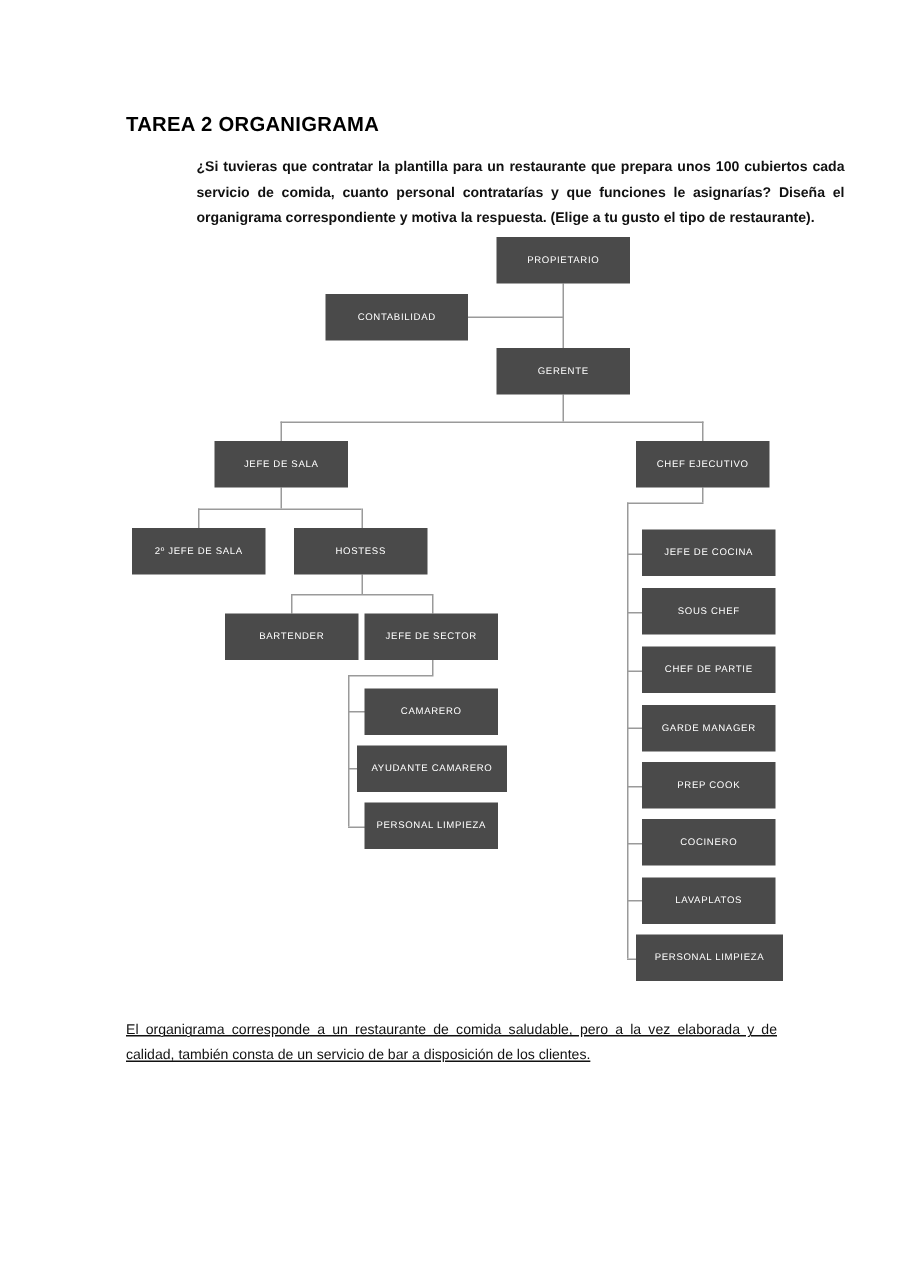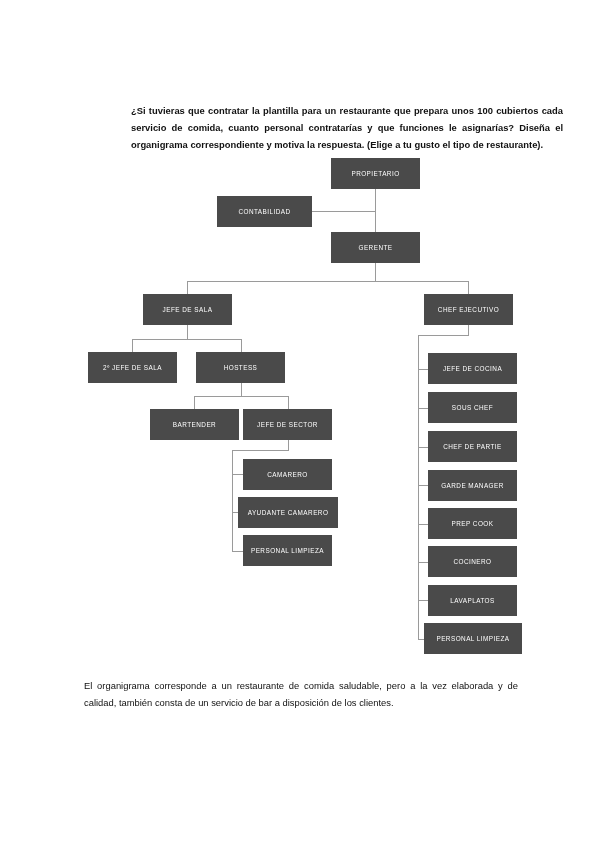--- a/index.html
+++ b/index.html
@@ -44,20 +44,21 @@
 
   #closing-paragraph {
     position: absolute;
     left: 84px;
     top: 668px;
     width: 434px;
     font-size: 9.4px;
     line-height: 17px;
     text-align: justify;
     color: #111;
+    text-decoration: underline;
   }
 
   
   #org-chart {
     position: absolute;
     left: 0;
     top: 0;
     width: 599px;
     height: 848px;
   }
@@ -82,20 +83,21 @@
     z-index: 1;
   }
   .connector.h { height: 1px; }
   .connector.v { width: 1px; }
 </style>
 </head>
 <body>
 
 <div id="page">
 
+  <h1 id="doc-title">TAREA 2 ORGANIGRAMA</h1>
 
   <p id="intro-paragraph">¿Si tuvieras que contratar la plantilla para un restaurante que prepara unos 100 cubiertos cada servicio de comida, cuanto personal contratarías y que funciones le asignarías? Diseña el organigrama correspondiente y motiva la respuesta. (Elige a tu gusto el tipo de restaurante).</p>
 
   <div id="org-chart">
       <div class="connector v" style="left: 375px; top: 189px; background: rgb(154, 154, 154); height: 43px;"></div>
       <div class="connector h" style="left: 312px; top: 211px; background: rgb(154, 154, 154); width: 64px;"></div>
       <div class="connector v" style="left: 375px; top: 263px; background: rgb(154, 154, 154); height: 18px;"></div>
       <div class="connector h" style="left: 187px; top: 281px; background: rgb(154, 154, 154); width: 282px;"></div>
       <div class="connector v" style="left: 187px; top: 281px; background: rgb(154, 154, 154); height: 13px;"></div>
       <div class="connector v" style="left: 468px; top: 281px; background: rgb(154, 154, 154); height: 13px;"></div>

